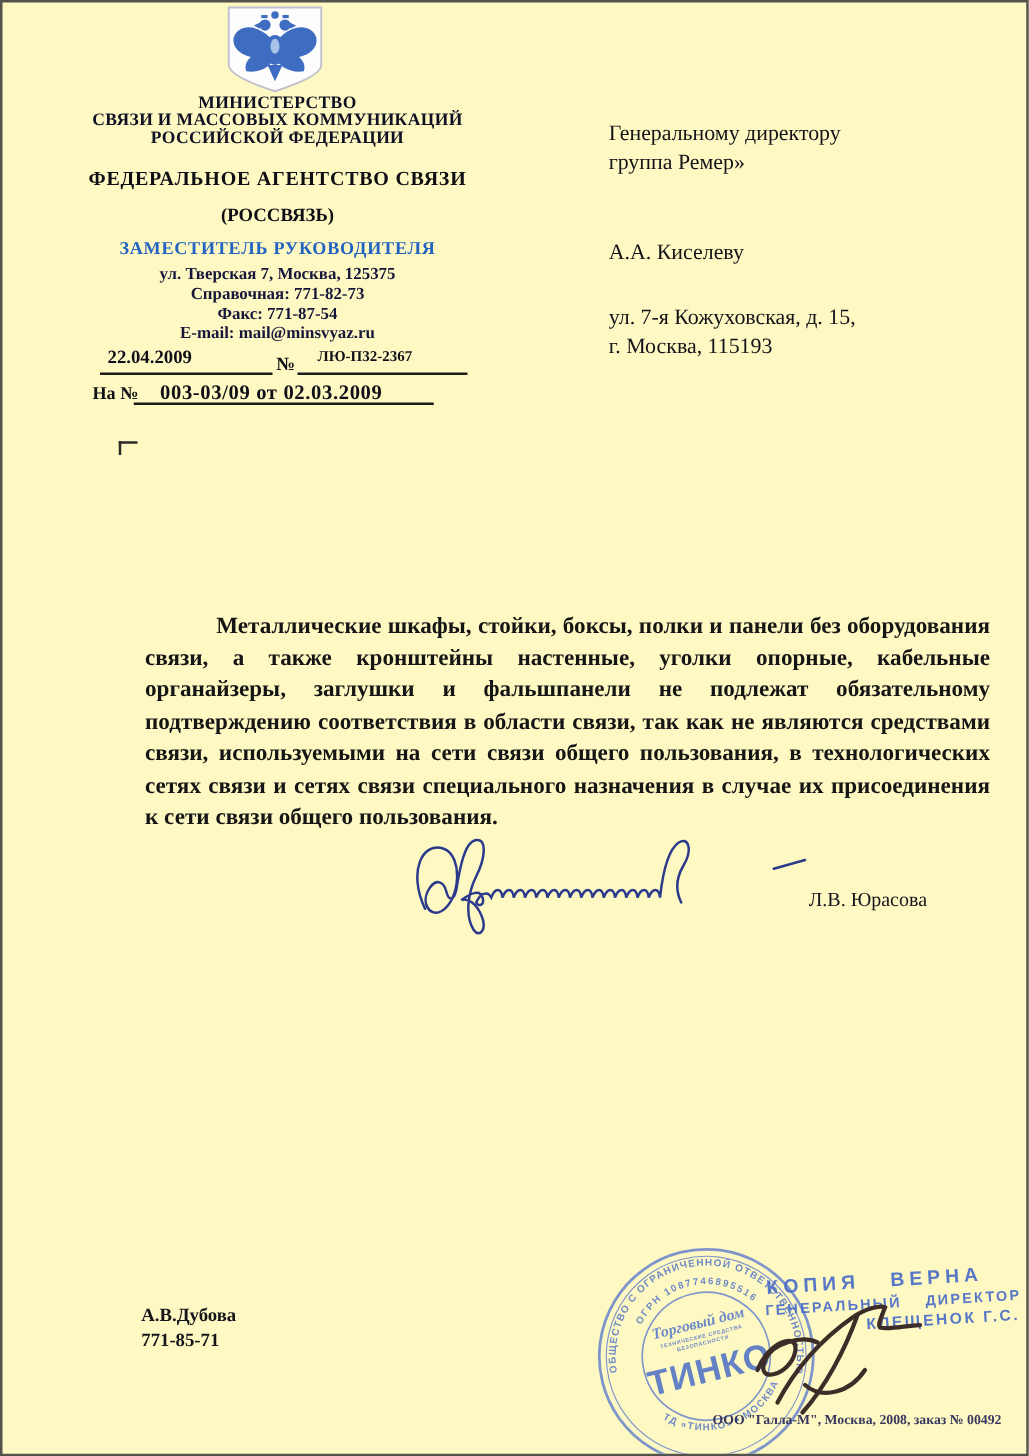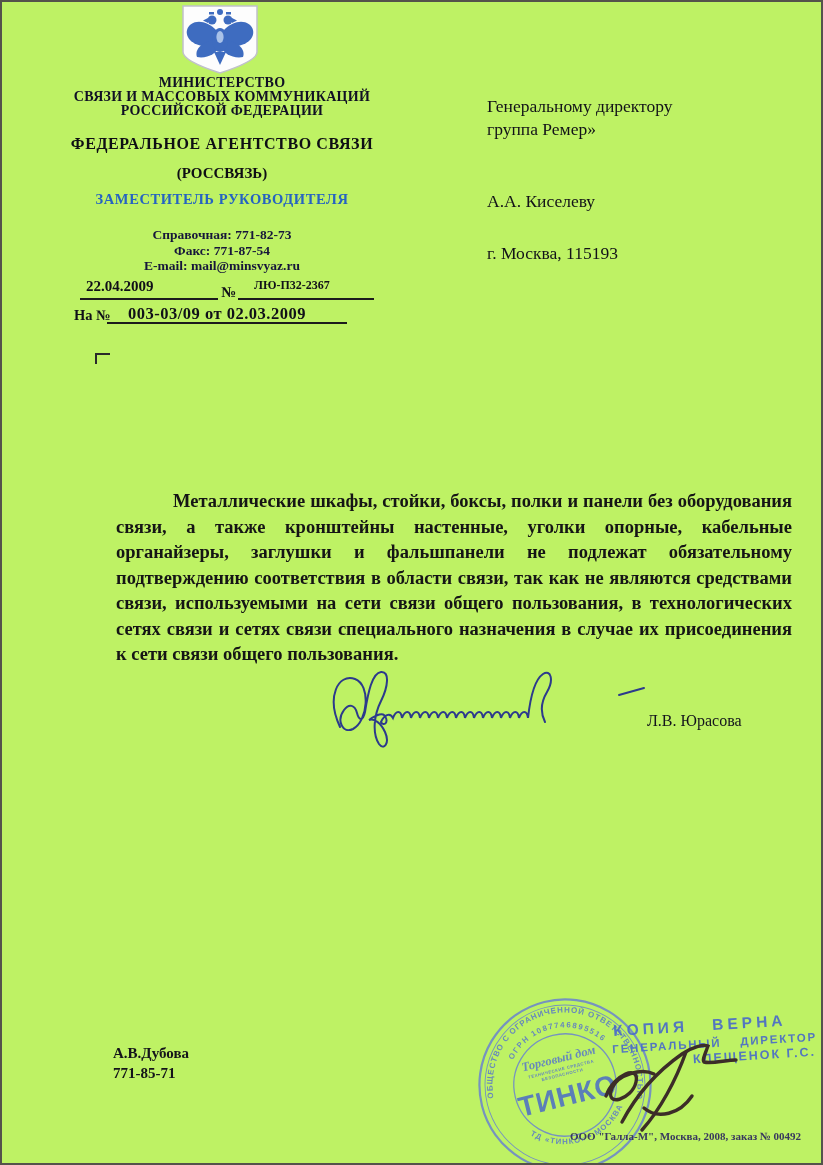--- a/index.html
+++ b/index.html
@@ -1,18 +1,18 @@
 <!DOCTYPE html>
 <html><head>
 <meta charset="utf-8">
 <style>
   html,body{margin:0;padding:0;background:#888;}
   .page{
     position:relative;width:823px;height:1165px;margin:0 auto;
-    background:#bef264;
+    background:#fef9c3;
     border:2px solid #54534b;box-sizing:border-box;
     font-family:"Liberation Serif", serif;
     overflow:hidden;
   }
   .abs{position:absolute;}
   
   .lh-block{left:40px;width:360px;text-align:center;color:#14142a;}
   .ministry{font-weight:bold;font-size:14px;line-height:14px;letter-spacing:.3px;color:#101024;}
   .agency{font-weight:bold;font-size:16px;letter-spacing:.6px;color:#0e0e14;}
   .agency-short{font-weight:bold;font-size:15px;color:#0e0e14;}
@@ -70,20 +70,21 @@
     </g>
     <ellipse cx="41" cy="33" rx="3.6" ry="6" fill="#a9c2e8"></ellipse>
   </svg>
 
   <div class="abs lh-block ministry" style="top:74px">МИНИСТЕРСТВО</div>
   <div class="abs lh-block ministry" style="top:88px">СВЯЗИ И МАССОВЫХ КОММУНИКАЦИЙ</div>
   <div class="abs lh-block agency" style="top:133px">ФЕДЕРАЛЬНОЕ АГЕНТСТВО СВЯЗИ</div>
   <div class="abs lh-block ministry" style="top:102px">РОССИЙСКОЙ ФЕДЕРАЦИИ</div>
   <div class="abs lh-block agency-short" style="top:163px">(РОССВЯЗЬ)</div>
   <div class="abs lh-block position" style="top:189px">ЗАМЕСТИТЕЛЬ РУКОВОДИТЕЛЯ</div>
+  <div class="abs lh-block contact" style="top:209px">ул. Тверская 7, Москва, 125375</div>
   <div class="abs lh-block contact" style="top:225px">Справочная: 771-82-73</div>
   <div class="abs lh-block contact" style="top:241px">Факс: 771-87-54</div>
   <div class="abs lh-block contact" style="top:256px">E-mail: mail@minsvyaz.ru</div>
 
   <div class="abs ref-text" style="left:84px;top:276px">22.04.2009</div>
   <div class="abs ref-line" style="left:78px;top:296px;width:138px"></div>
   <div class="abs ref-text" style="left:219px;top:282px">№</div>
   <div class="abs ref-line" style="left:236px;top:296px;width:136px"></div>
   <div class="abs ref-text" style="left:252px;top:276px;font-size:12px">ЛЮ-П32-2367</div>
 
@@ -92,20 +93,21 @@
   <div class="abs ref-number" style="left:126px;top:302px">003-03/09 от 02.03.2009</div>
 
   <div class="abs corner-mark" style="left:93px;top:351px"></div>
 
   <div class="abs recipient" style="top:93px">
     <div>Генеральному директору</div>
     <div>группа Ремер»</div>
   </div>
   <div class="abs recipient" style="top:188px">А.А. Киселеву</div>
   <div class="abs recipient" style="top:240px">
+    <div>ул. 7-я Кожуховская, д. 15,</div>
     <div>г. Москва, 115193</div>
   </div>
 
   <div class="abs body-par">Металлические шкафы, стойки, боксы, полки и панели без оборудования связи, а также кронштейны настенные, уголки опорные, кабельные органайзеры, заглушки и фальшпанели не подлежат обязательному подтверждению соответствия в области связи, так как не являются средствами связи, используемыми на сети связи общего пользования, в технологических сетях связи и сетях связи специального назначения в случае их присоединения к сети связи общего пользования.</div>
 
   <svg class="abs" style="left:322px;top:663px" width="325" height="90" viewBox="0 0 325 90">
     <g fill="none" stroke="#2c3a8c" stroke-width="2" stroke-linecap="round">
       <path d="M16,62 C2,32 14,8 31,14 C47,20 44,56 29,64 C19,69 12,56 20,45 C25,38 31,40 33,48
                C35,56 39,56 41,47
                C44,28 48,8 57,7 C66,6 64,22 57,36 C50,50 48,68 55,79 C60,86 66,78 61,67 C57,58 50,53 45,55

